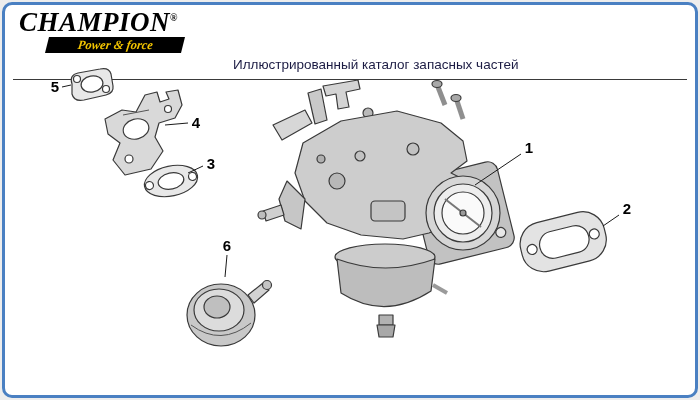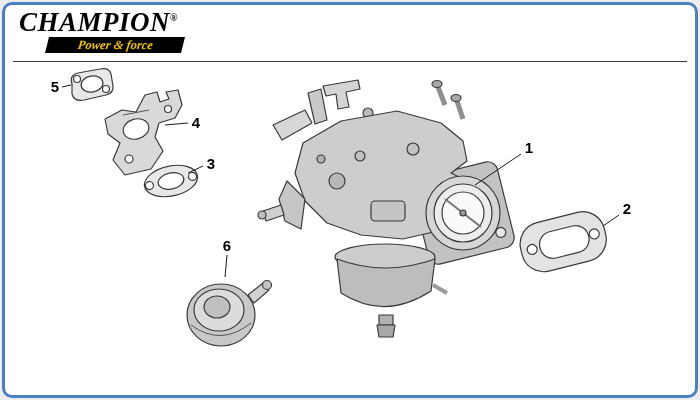--- a/index.html
+++ b/index.html
@@ -1,19 +1,19 @@
 <!DOCTYPE html>
 <html><head>
 <meta charset="utf-8">
 <style>
   html,body{margin:0;padding:0;background:#ededed;width:700px;height:400px;overflow:hidden;
     font-family:"Liberation Sans",sans-serif;}
   .page{position:absolute;inset:2px;border:3px solid #4a80c2;border-radius:10px;
     background:#ffffff;overflow:hidden;}
-  .header{position:relative;height:57px;}
+  .header{position:relative;height:75px;}
   .header-rule{position:absolute;left:8px;right:8px;bottom:0;border-bottom:1.5px solid #3a3a3a;}
   .logo{position:absolute;left:14px;top:4px;width:190px;}
   .logo-text{font-family:"Liberation Serif",serif;font-style:italic;font-weight:bold;
     font-size:27px;line-height:1;color:#000;letter-spacing:.5px;}
   .logo-text sup{font-size:10px;font-style:normal;vertical-align:super;}
   .logo-tagline{margin-left:28px;margin-top:1px;background:#000;width:136px;height:16px;
     transform:skewX(-14deg);display:flex;align-items:center;justify-content:center;}
   .logo-tagline span{font-family:"Liberation Serif",serif;font-style:italic;font-weight:bold;
     font-size:12.5px;color:#f2c400;transform:skewX(6deg);white-space:nowrap;}
   .title{position:absolute;left:228px;bottom:8px;font-size:13.5px;color:#1c1c44;}
@@ -32,20 +32,21 @@
 
   <header class="header">
     <div class="logo">
       <div class="logo-text">
         <span>CHAMPION</span><sup>®</sup>
       </div>
       <div class="logo-tagline">
         <span>Power &amp; force</span>
       </div>
     </div>
+    <div class="title">Иллюстрированный каталог запасных частей</div>
     <div class="header-rule"></div>
   </header>
 
   <div class="diagram">
     <svg width="700" height="340" viewBox="0 0 700 340">
 
       <g>
         <path class="part" fill="#e8e8e8" d="M67,21 Q64,12 73,10 L95,6 Q104,4 106,11 L108,23 Q109,30 101,32 L79,37 Q69,39 67,31 Z"></path>
         <ellipse class="part" cx="87" cy="21" rx="11" ry="8" fill="#fff" transform="rotate(-10 87 21)"></ellipse>
         <circle class="part" cx="72" cy="16" r="3.5" fill="#fff"></circle>

